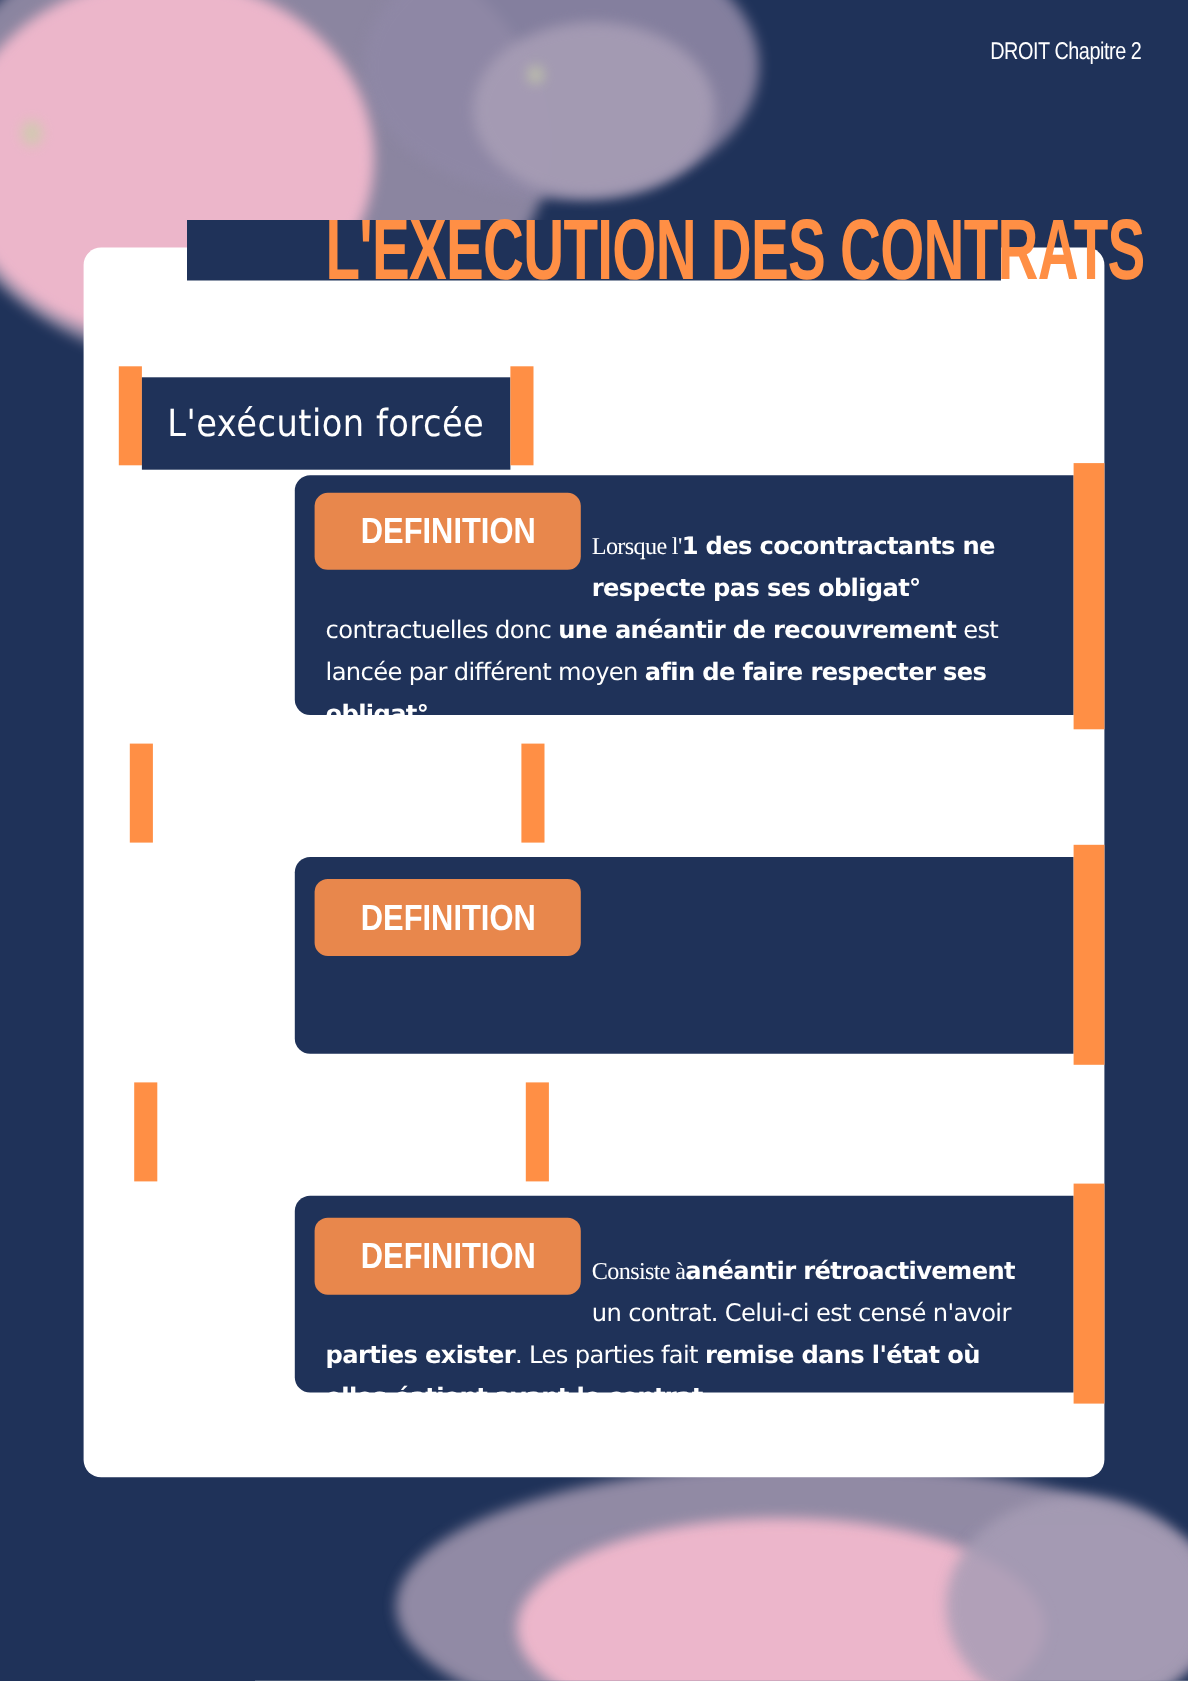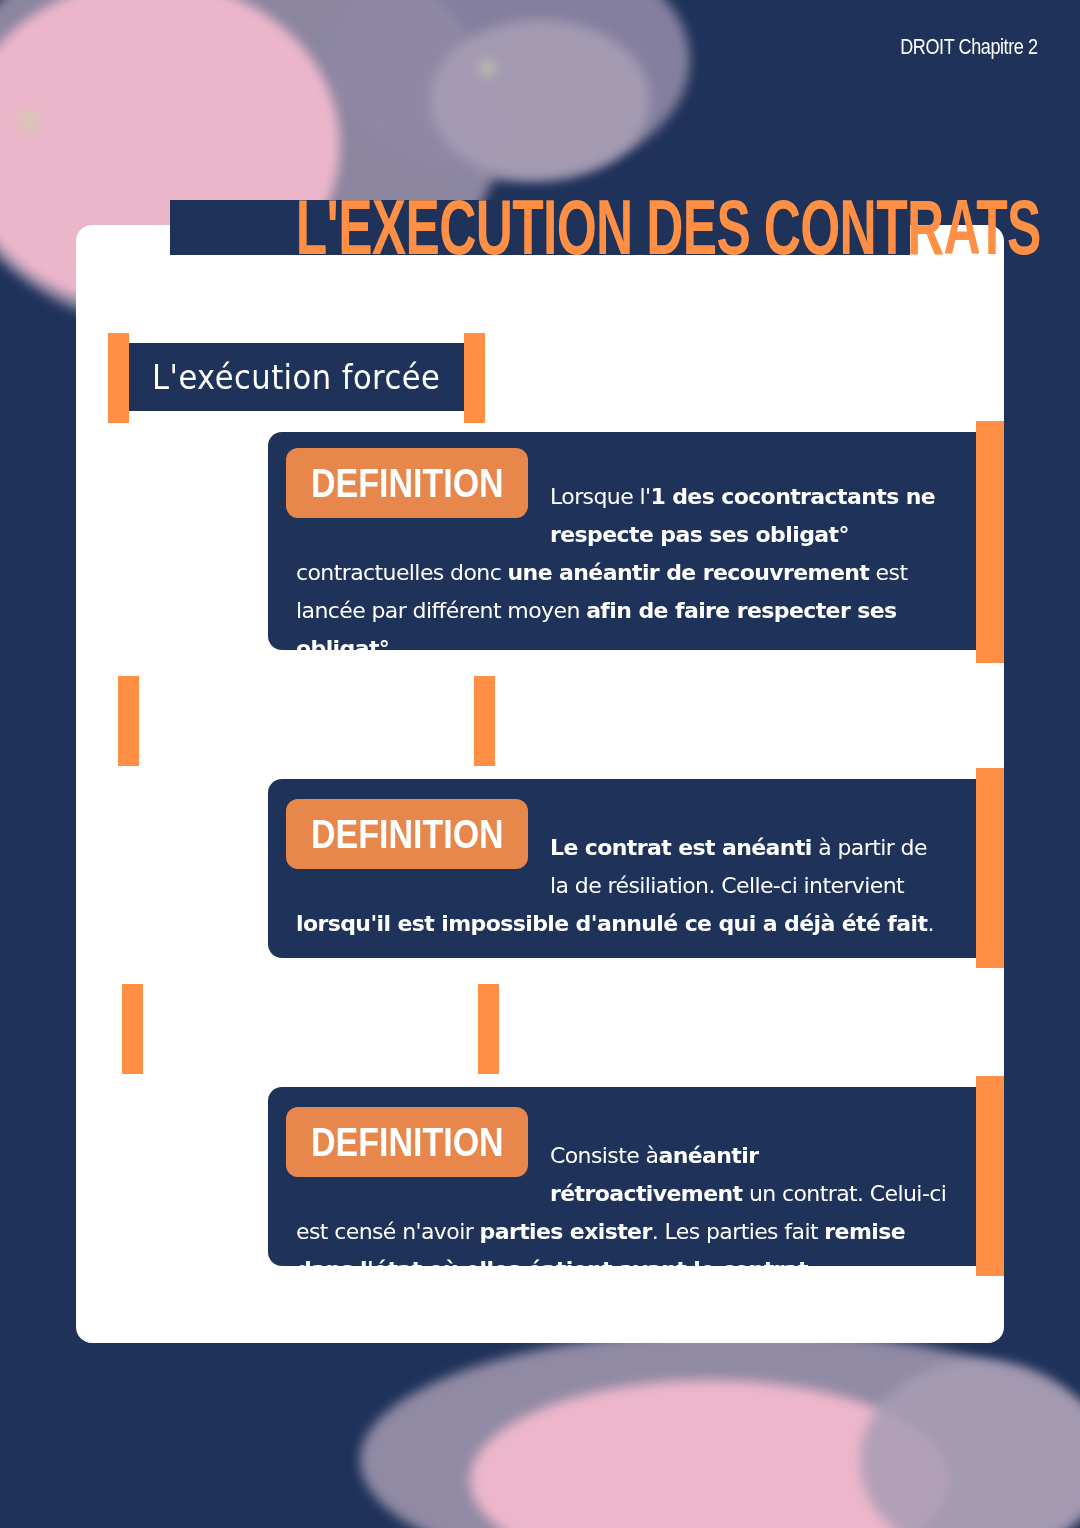--- a/index.html
+++ b/index.html
@@ -29,45 +29,45 @@
       font-size: 78px; line-height: 90px; white-space: nowrap; text-align: center;
       transform: scaleX(0.66); transform-origin: center; letter-spacing: -1px;
     }
     .section-head { position: absolute; height: 90px; }
     .section-head .bar-l, .section-head .bar-r {
       position: absolute; top: 0; width: 21px; height: 90px; background: #ff8f45;
     }
     .section-head .bar-l { left: 0; }
     .section-head .bar-r { right: 0; }
     .section-head .band {
-      position: absolute; left: 21px; right: 21px; top: 10px; height: 68px; background: #1f3259;
+      position: absolute; left: 21px; right: 21px; top: 10px; height: 84px; background: #1f3259;
       display: flex; align-items: center; justify-content: center;
     }
     .section-head .label {
       color: #ffffff; font-family: "DejaVu Sans", sans-serif; font-size: 34px; letter-spacing: 0.5px;
       transform: scaleX(0.9);
     }
     .def-box {
       position: absolute; left: 268px; width: 708px; background: #1f3259;
       border-radius: 14px 0 0 14px; padding: 16px 28px 20px 28px;
     }
     .def-accent { position: absolute; left: 976px; width: 28px; background: #ff8f45; }
     .def-badge {
-      float: left; width: 242px; height: 70px; margin: 0 22px 0 -10px;
+      float: left; width: 242px; height: 70px; margin: 0 10px 0 -10px;
       background: #e8874c; border-radius: 12px;
       display: flex; align-items: center; justify-content: center;
-      color: #ffffff; font-family: "Liberation Sans", sans-serif; font-weight: bold; font-size: 40px;
+      color: #ffffff; font-family: "Liberation Sans", sans-serif; font-weight: bold; font-size: 33px;
       transform-origin: left center;
     }
     .def-badge span { display: inline-block; transform: scaleX(0.85); }
     .def-text {
       color: #ffffff; font-family: "DejaVu Sans", sans-serif; font-size: 22px; line-height: 38px;
       letter-spacing: -0.6px;
     }
-    .def-text .first { display: inline-block; padding-top: 30px; }
+    .def-text .first { display: inline-block; padding-top: 30px; font-family: Liberation Serif, serif; }
     .def-text b { font-weight: bold; }
   </style>
 </head>
 <body>
 
 <div>
   <div class="blob" style="left:-60px;top:-80px;width:560px;height:420px;background:#9e94ad;opacity:0.85;"></div>
   <div class="blob" style="left:330px;top:-60px;width:360px;height:240px;background:#8f88a6;opacity:0.9;"></div>
   <div class="blob" style="left:-40px;top:-20px;width:380px;height:330px;background:#f2b9cd;opacity:0.95;"></div>
   <div class="blob" style="left:430px;top:20px;width:220px;height:160px;background:#a79db5;opacity:0.9;"></div>
@@ -104,23 +104,20 @@
 <div class="def-accent" style="top:421px;height:242px;"></div>
 
 <div class="section-head" style="left:118px;top:676px;width:377px;">
   <div class="bar-l"></div>
   <div class="bar-r"></div>
 </div>
 <div class="def-box" style="top:779px;height:179px;">
   <div class="def-badge" style="margin-top:4px;">
       <span>DEFINITION</span>
     </div>
-  <div class="def-text">
-    <b class="first" style="display:inline-block;padding-top:34px;">Le contrat est anéanti</b><span> à partir de la de résiliation. Celle-ci intervient </span><b>lorsqu'il est impossible d'annulé ce qui a déjà été fait</b><span>.</span>
-  </div>
 </div>
 <div class="def-accent" style="top:768px;height:200px;"></div>
 
 <div class="section-head" style="left:122px;top:984px;width:377px;">
   <div class="bar-l"></div>
   <div class="bar-r"></div>
 </div>
 <div class="def-box" style="top:1087px;height:179px;">
   <div class="def-badge" style="margin-top:4px;">
       <span>DEFINITION</span>

